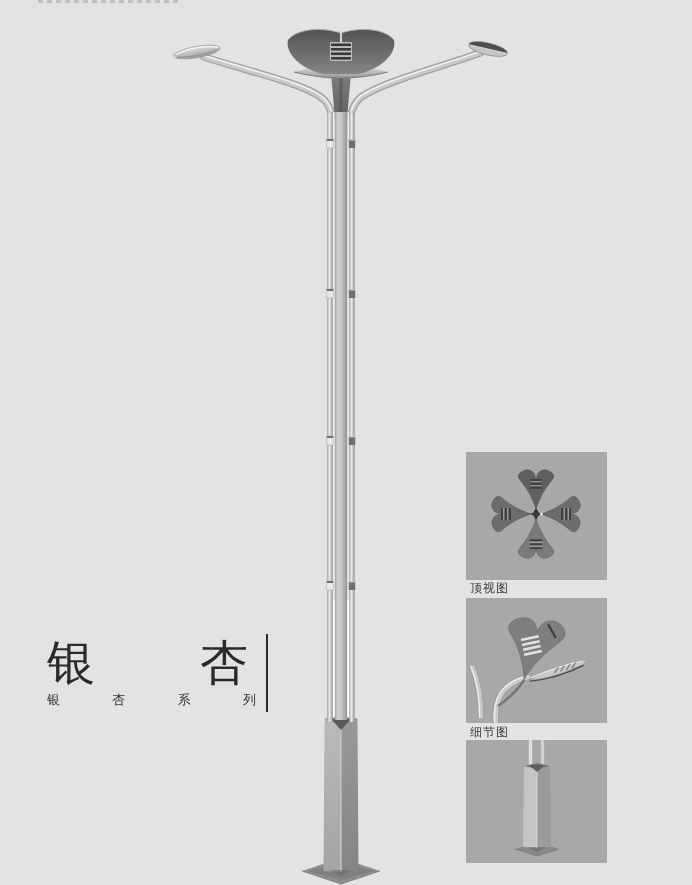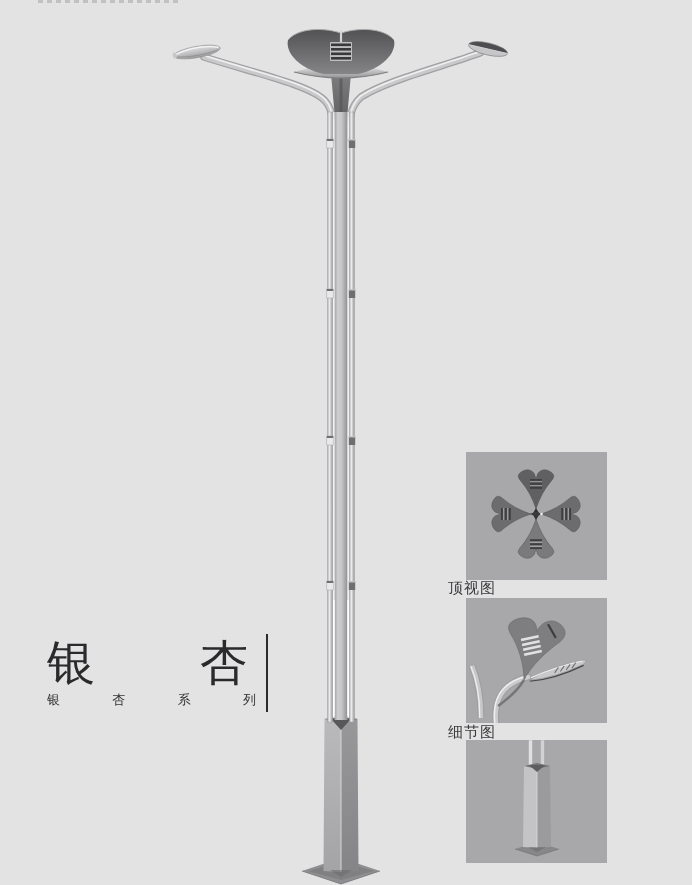--- a/index.html
+++ b/index.html
@@ -10,21 +10,21 @@
   html,body{background:#fff;}
   body{font-family:"DejaVu Sans","Liberation Sans",sans-serif;}
   .page{position:relative;width:692px;height:885px;background:var(--page-bg);overflow:hidden;}
   .top-artifact{position:absolute;left:38px;top:0;width:140px;height:3px;opacity:.75;
     background:repeating-linear-gradient(90deg,#b6b6b8 0 5px,transparent 5px 9px);}
   .lamp-svg{position:absolute;left:0;top:0;}
   .detail-box{position:absolute;left:466px;width:141px;background:var(--panel-bg);overflow:hidden;}
   .box-top{top:452px;height:128px;}
   .box-mid{top:598px;height:125px;}
   .box-bot{top:740px;height:123px;}
-  .caption{position:absolute;left:448px;font-size:15px;letter-spacing:1px;
+  .caption{position:absolute;left:470px;font-size:12px;letter-spacing:1px;
     color:var(--caption-text);line-height:14px;}
   .cap1{top:581px;}
   .cap2{top:725px;}
   .title-row{position:absolute;left:47px;top:637px;width:201px;display:flex;
     justify-content:space-between;font-size:48px;line-height:50px;color:var(--title-text);
     font-weight:500;}
   .title-line{position:absolute;left:266px;top:634px;width:2px;height:78px;background:var(--divider);}
   .series-row{position:absolute;left:47px;top:691px;width:209px;display:flex;
     justify-content:space-between;font-size:13px;color:#333335;font-weight:500;}
 </style>

